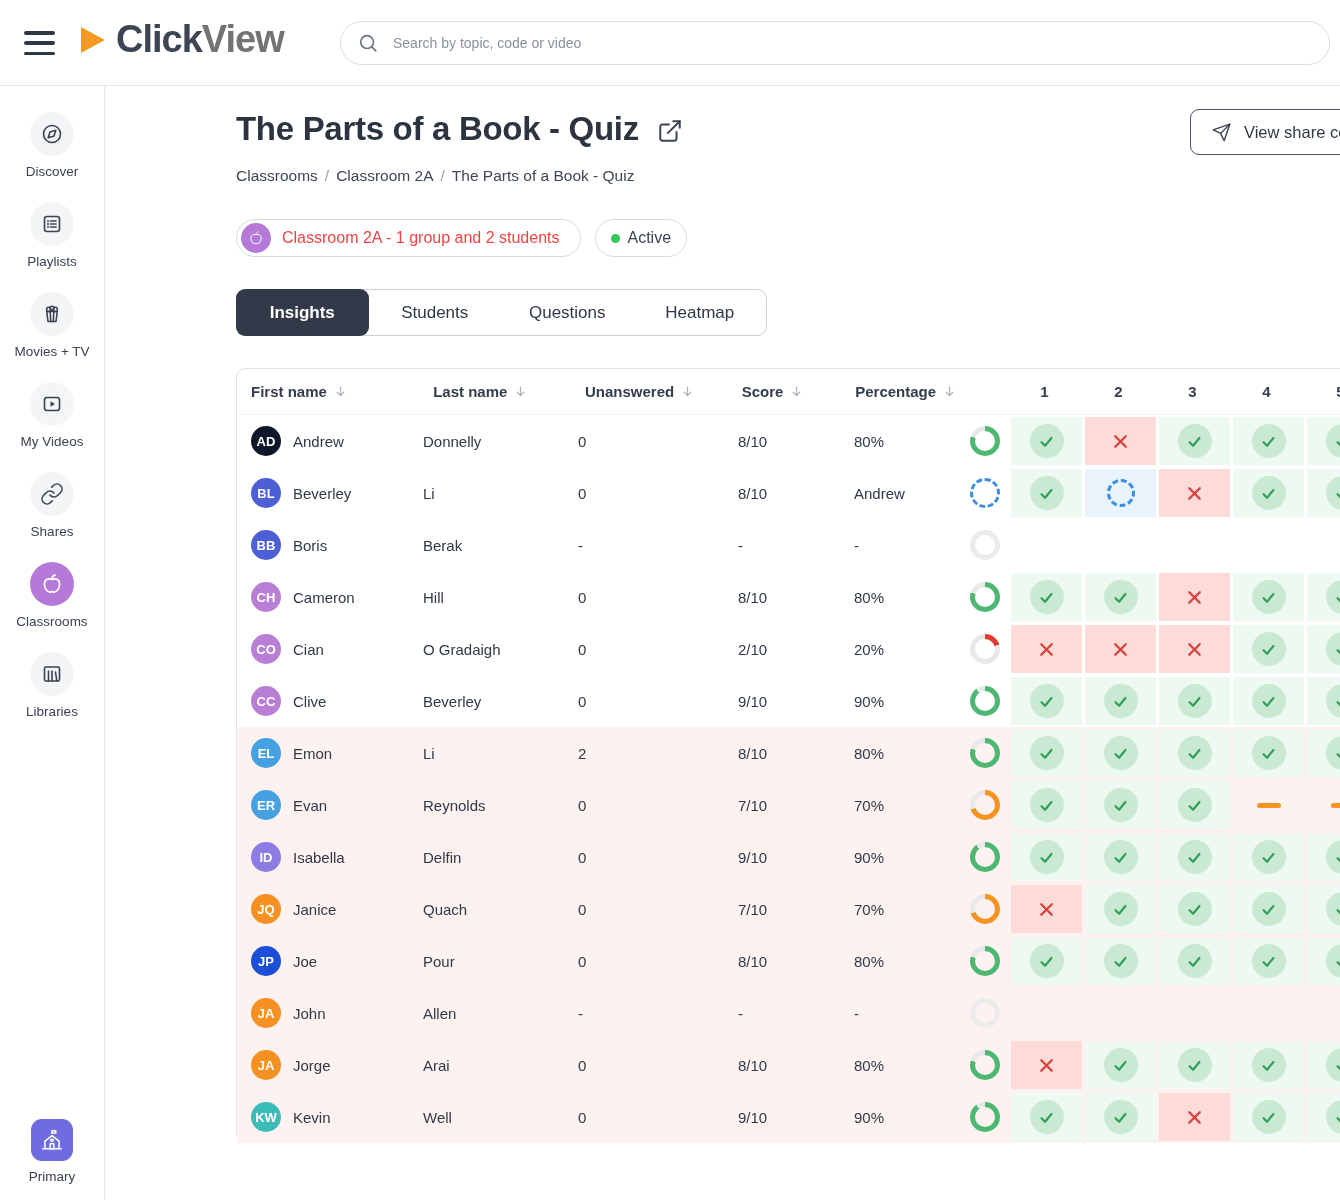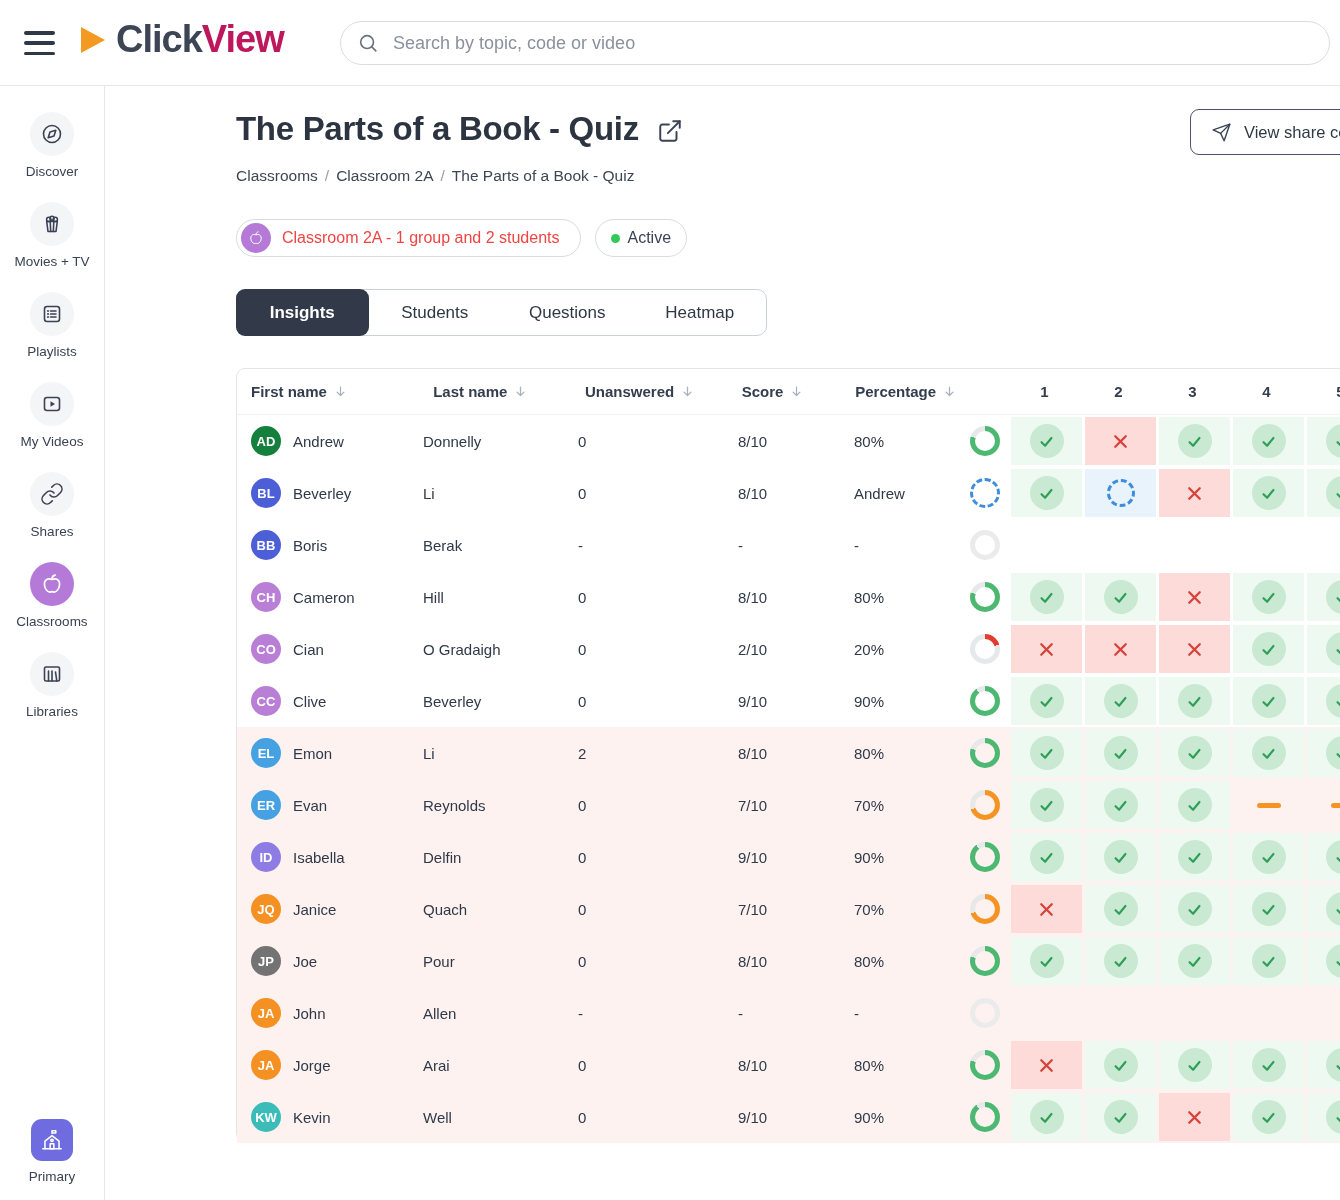--- a/index.html
+++ b/index.html
@@ -9,25 +9,25 @@
   .st{fill:none;stroke:#3a4254;stroke-width:1.6;stroke-linecap:round;stroke-linejoin:round;}
 
   
   .topbar{position:absolute;left:0;top:0;width:1340px;height:86px;background:#fff;
           border-bottom:1px solid #e5e7ea;box-sizing:border-box;}
   .hamburger{position:absolute;left:24px;top:31px;width:31px;height:24px;display:flex;
              flex-direction:column;justify-content:space-between;cursor:pointer;}
   .hamburger i{display:block;height:3.5px;background:#2f3845;border-radius:2px;}
   .logo{position:absolute;left:78px;top:18px;display:flex;align-items:center;gap:8px;}
   .logo-txt{font-size:38px;font-weight:700;letter-spacing:-1px;color:#3d4554;}
-  .logo-view{color:#be185d;}
+  .logo-view{color:#737373;}
   .searchbar{position:absolute;left:340px;top:21px;width:990px;height:44px;box-sizing:border-box;
              border:1px solid #dadde2;border-radius:22px;background:#fff;display:flex;align-items:center;
              padding:0 16px;gap:12px;}
-  .searchbar input{border:none;outline:none;flex:1;font-size:18px;color:#3b82f6;
+  .searchbar input{border:none;outline:none;flex:1;font-size:14px;color:#3b82f6;
                    font-family:"Liberation Sans",sans-serif;background:transparent;}
   .searchbar input::placeholder{color:#8a919c;}
 
   
   .sidebar{position:absolute;left:0;top:86px;width:105px;height:1114px;border-right:1px solid #e5e7ea;
            box-sizing:border-box;display:flex;flex-direction:column;align-items:center;padding-top:26px;}
   .side-item{display:flex;flex-direction:column;align-items:center;margin-bottom:21px;cursor:pointer;width:100px;}
   .side-ic{width:44px;height:44px;border-radius:50%;background:#f4f5f7;display:flex;
            align-items:center;justify-content:center;}
   .side-ic.purple{background:#b579d8;}
@@ -130,38 +130,38 @@
         <svg width="24" height="24" viewBox="0 0 24 24">
             <circle class="st" cx="12" cy="12" r="8.5"></circle>
             <polygon class="st" points="15.8 8.2 14 14 8.2 15.8 10 10 15.8 8.2"></polygon>
           </svg>
       </div>
       <div class="side-lb">Discover</div>
     </div>
     <div class="side-item">
       <div class="side-ic">
         <svg width="24" height="24" viewBox="0 0 24 24">
+          <rect class="st" x="4.5" y="4.5" width="15" height="15" rx="2.5"></rect>
+          <path class="st" d="M10.5 9 H16 M10.5 12 H16 M10.5 15 H16"></path>
+          <path class="st" d="M8 9 h.01 M8 12 h.01 M8 15 h.01" style="stroke-width:2"></path>
+        </svg>
+      </div>
+      <div class="side-lb">Playlists</div>
+    </div>
+    <div class="side-item">
+      <div class="side-ic">
+        <svg width="24" height="24" viewBox="0 0 24 24">
           <circle class="st" cx="8.7" cy="7.4" r="2.1"></circle>
             <circle class="st" cx="12" cy="6.3" r="2.1"></circle>
             <circle class="st" cx="15.3" cy="7.4" r="2.1"></circle>
           <path class="st" d="M6.7 9.5 L8 19.5 H16 L17.3 9.5 Z"></path>
           <path class="st" d="M10.2 9.5 L10.7 19.5 M13.8 9.5 L13.3 19.5"></path>
         </svg>
       </div>
       <div class="side-lb">Movies + TV</div>
-    </div>
-    <div class="side-item">
-      <div class="side-ic">
-        <svg width="24" height="24" viewBox="0 0 24 24">
-          <rect class="st" x="4.5" y="4.5" width="15" height="15" rx="2.5"></rect>
-          <path class="st" d="M10.5 9 H16 M10.5 12 H16 M10.5 15 H16"></path>
-          <path class="st" d="M8 9 h.01 M8 12 h.01 M8 15 h.01" style="stroke-width:2"></path>
-        </svg>
-      </div>
-      <div class="side-lb">Playlists</div>
     </div>
     <div class="side-item">
       <div class="side-ic">
         <svg width="24" height="24" viewBox="0 0 24 24">
           <rect class="st" x="4.5" y="5.5" width="15" height="13" rx="2.5"></rect>
           <path d="M10.5 9.2 L15 12 L10.5 14.8 Z" fill="#3a4254"></path>
         </svg>
       </div>
       <div class="side-lb">My Videos</div>
     </div>
@@ -287,21 +287,21 @@
       <div class="hr"></div>
       <div class="qh">1</div>
       <div class="qh">2</div>
       <div class="qh">3</div>
       <div class="qh">4</div>
       <div class="qh">5</div>
     </div>
     <div>
         <div class="trow">
           <div class="c cf">
-            <span class="avatar" style="background:#15803d">AD</span>
+            <span class="avatar" style="background:#0f172a">AD</span>
             <span>Andrew</span>
           </div>
           <div class="c cl">Donnelly</div>
           <div class="c cu">0</div>
           <div class="c cs">8/10</div>
           <div class="c cp">80%</div>
           <div class="c cr">
             <div class="ring pct" style="--p:80;--c:#4db871">
               <i></i>
             </div>
@@ -762,21 +762,21 @@
               <span class="abadge">
                 <svg viewBox="0 0 24 24">
                   <polyline points="5 13 10 18 19 7"></polyline>
                 </svg>
               </span>
             </div>
           </div>
         </div>
         <div class="trow hl">
           <div class="c cf">
-            <span class="avatar" style="background:#737373">JP</span>
+            <span class="avatar" style="background:#1d4ed8">JP</span>
             <span>Joe</span>
           </div>
           <div class="c cl">Pour</div>
           <div class="c cu">0</div>
           <div class="c cs">8/10</div>
           <div class="c cp">80%</div>
           <div class="c cr">
             <div class="ring pct" style="--p:80;--c:#4db871">
               <i></i>
             </div>

